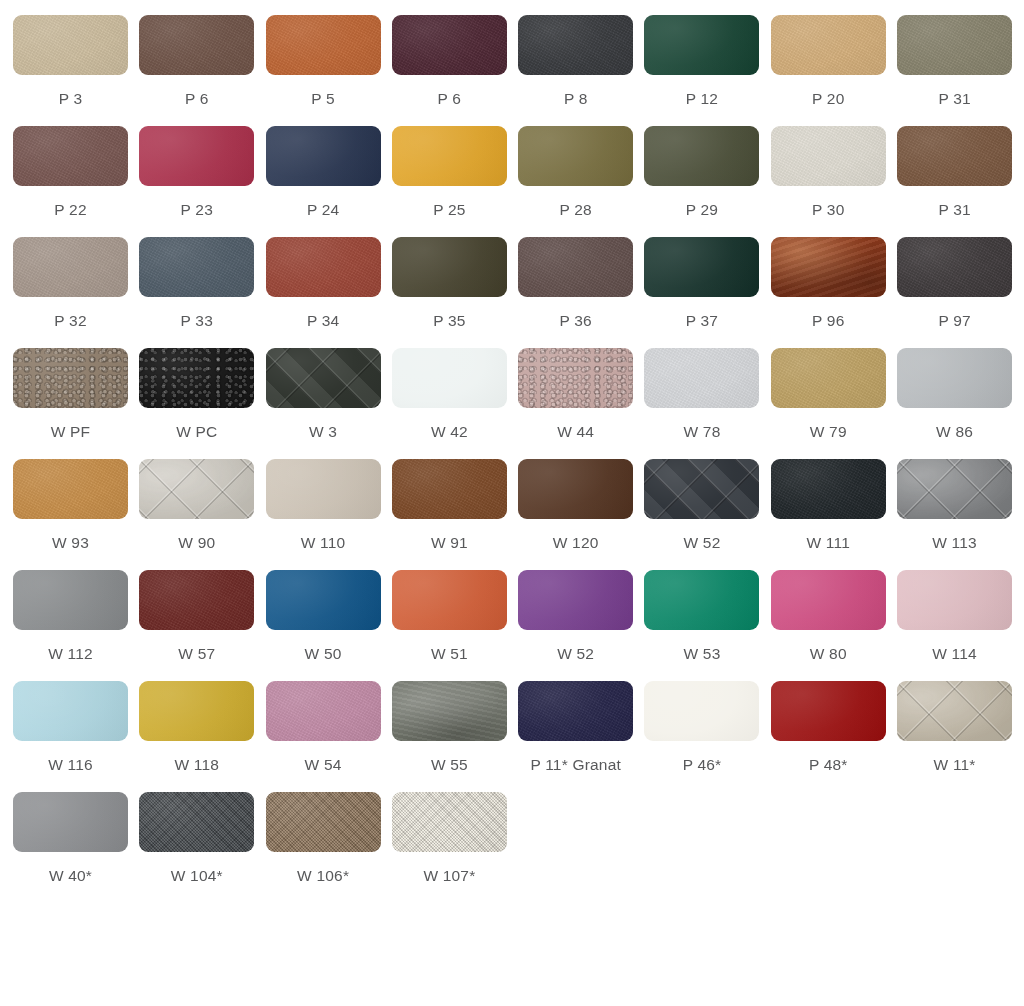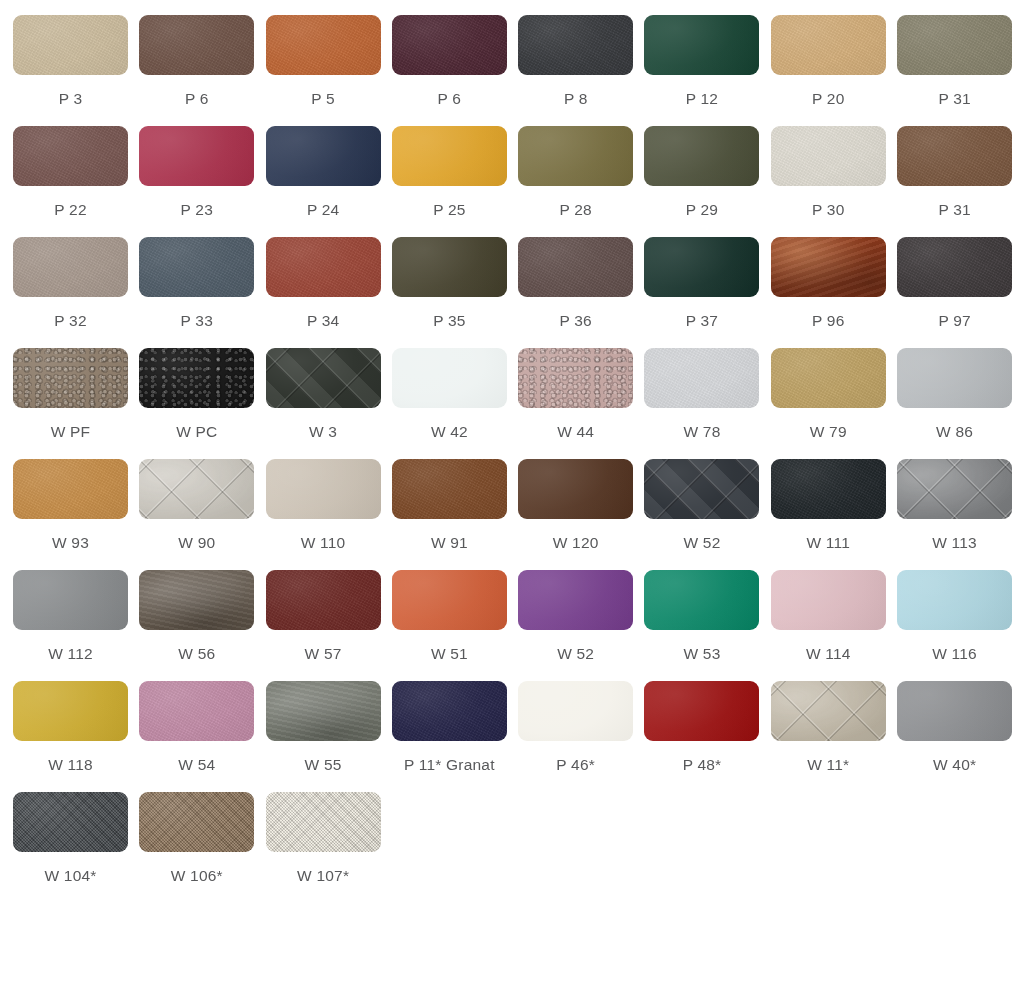--- a/index.html
+++ b/index.html
@@ -301,38 +301,42 @@
     </div>
     <div class="swatch-cell">
       <div class="swatch-chip tex-quilt-soft" style="background: rgb(123, 125, 127);"></div>
       <div class="swatch-label">W 113</div>
     </div>
     <div class="swatch-cell">
       <div class="swatch-chip tex-plain" style="background: rgb(134, 137, 139);"></div>
       <div class="swatch-label">W 112</div>
     </div>
     <div class="swatch-cell">
-      <div class="swatch-chip tex-suede" style="background: rgb(93, 82, 70);"></div>
-      <div class="swatch-label">W 56</div>
-    </div>
-    <div class="swatch-cell">
       <div class="swatch-chip tex-grain" style="background: rgb(107, 38, 34);"></div>
       <div class="swatch-label">W 57</div>
     </div>
     <div class="swatch-cell">
+      <div class="swatch-chip tex-plain" style="background: rgb(11, 81, 134);"></div>
+      <div class="swatch-label">W 50</div>
+    </div>
+    <div class="swatch-cell">
       <div class="swatch-chip tex-plain" style="background: rgb(209, 91, 51);"></div>
       <div class="swatch-label">W 51</div>
     </div>
     <div class="swatch-cell">
       <div class="swatch-chip tex-plain" style="background: rgb(116, 58, 140);"></div>
       <div class="swatch-label">W 52</div>
     </div>
     <div class="swatch-cell">
       <div class="swatch-chip tex-plain" style="background: rgb(3, 132, 99);"></div>
       <div class="swatch-label">W 53</div>
+    </div>
+    <div class="swatch-cell">
+      <div class="swatch-chip tex-plain" style="background: rgb(206, 72, 126);"></div>
+      <div class="swatch-label">W 80</div>
     </div>
     <div class="swatch-cell">
       <div class="swatch-chip tex-plain" style="background: rgb(224, 188, 194);"></div>
       <div class="swatch-label">W 114</div>
     </div>
     <div class="swatch-cell">
       <div class="swatch-chip tex-plain" style="background: rgb(174, 215, 226);"></div>
       <div class="swatch-label">W 116</div>
     </div>
     <div class="swatch-cell">

